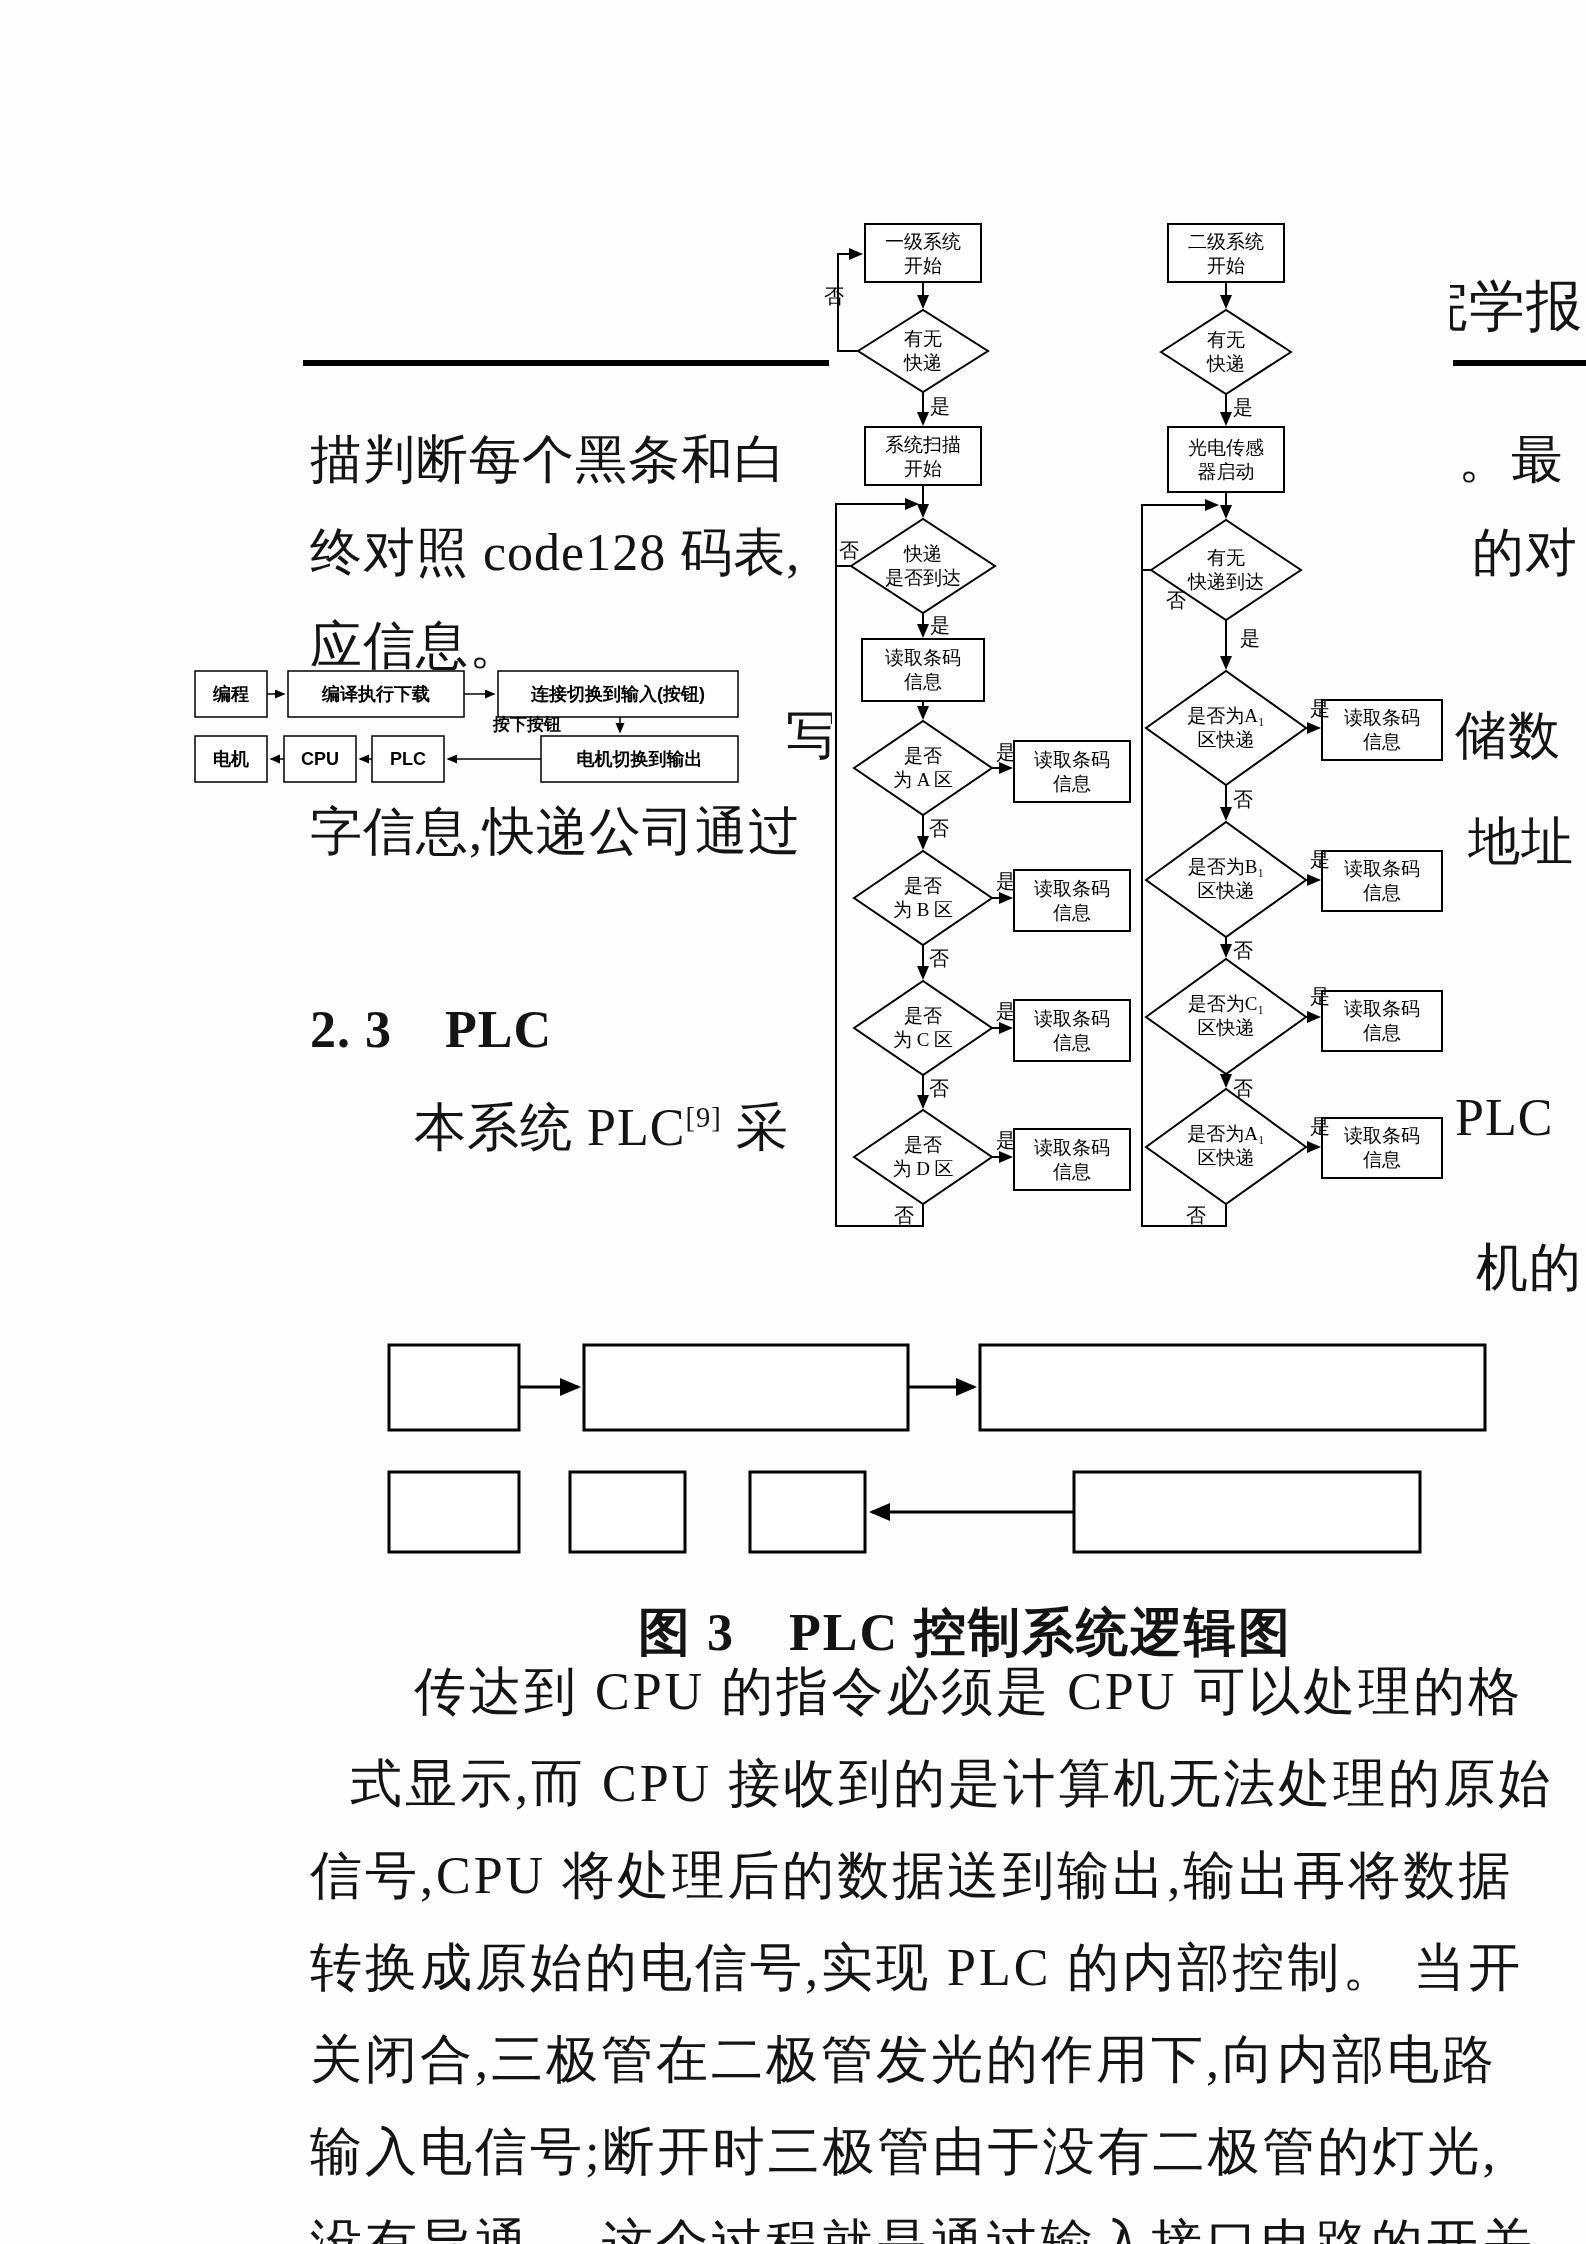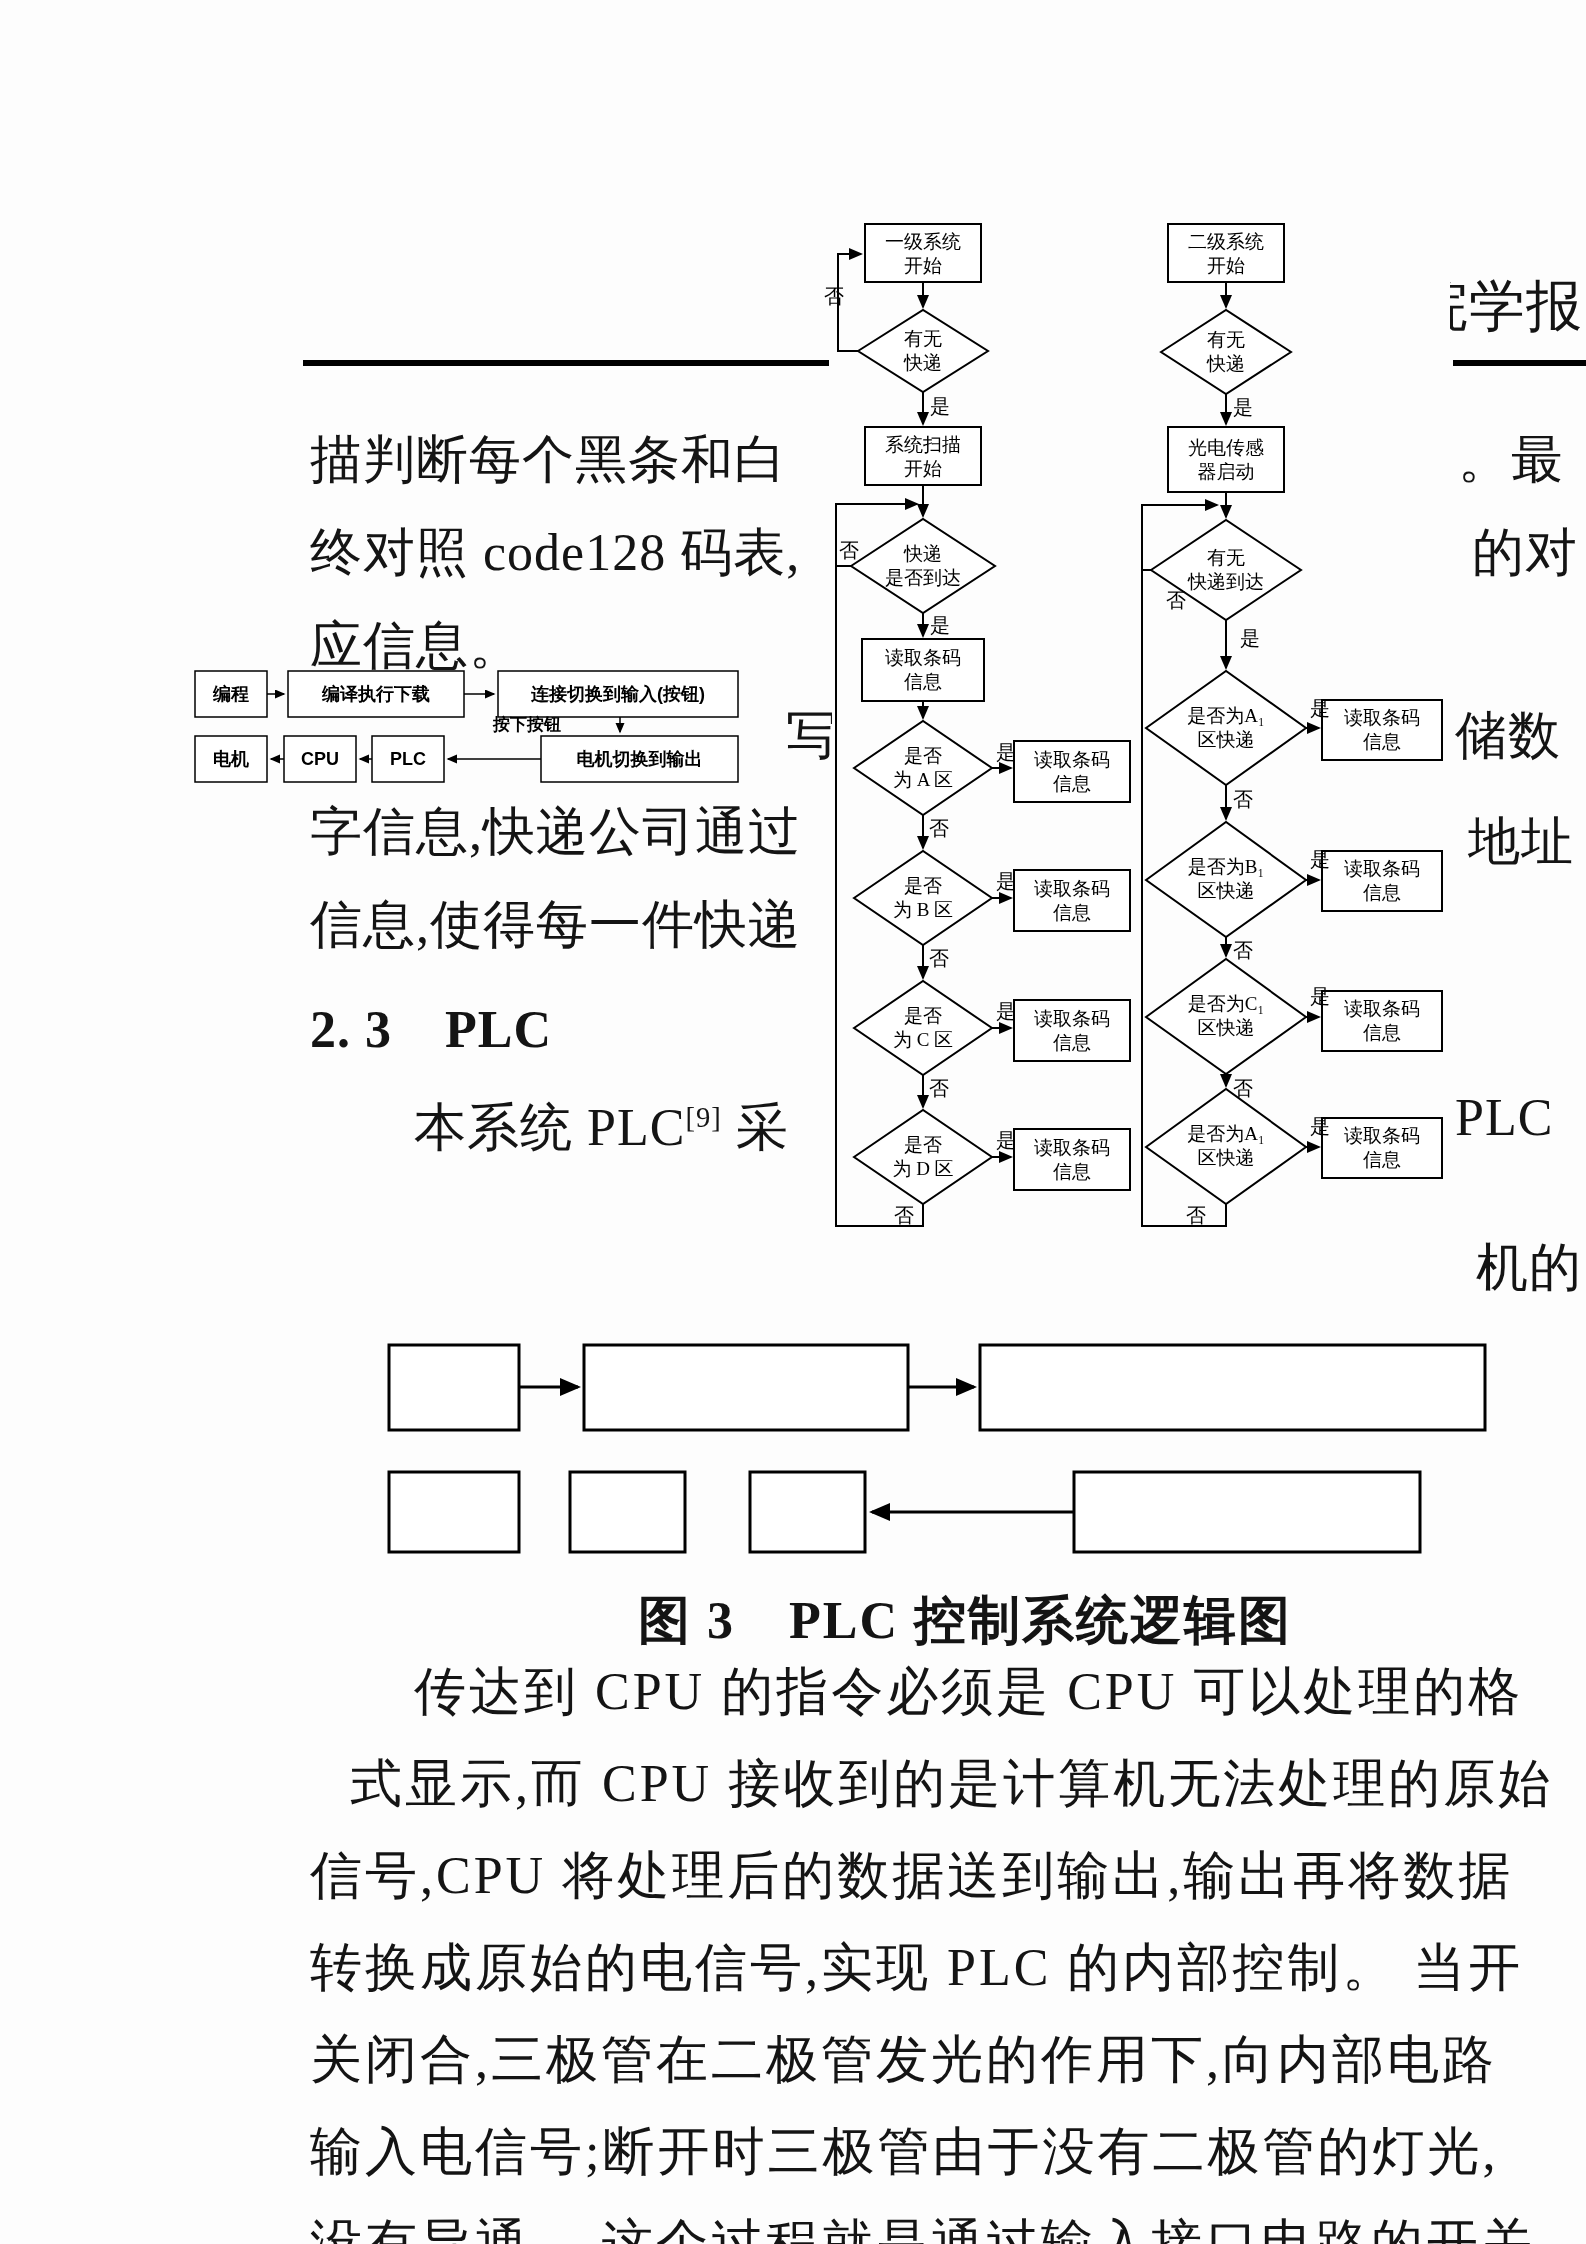--- a/index.html
+++ b/index.html
@@ -14,21 +14,21 @@
     position:absolute;white-space:nowrap;
     font-family:"Liberation Serif","DejaVu Serif",serif;
     font-size:52px;line-height:64px;color:#141414;z-index:1;
     letter-spacing:1px;
   }
   .tl.para{letter-spacing:3px;}
   .sup{font-size:0.55em;vertical-align:super;}
   .rule{position:absolute;background:#000;height:6px;z-index:1;}
   .caption{
     position:absolute;font-weight:bold;text-align:center;
-    font-size:52px;color:#141414;z-index:1;letter-spacing:2px;
+    font-size:52px;color:#141414;z-index:1;letter-spacing:2px;margin-top:12px;
   }
   
   #flow-svg{position:absolute;left:0;top:0;z-index:2;pointer-events:none;}
   
   .nl{
     position:absolute;display:flex;align-items:center;justify-content:center;
     text-align:center;white-space:pre-line;color:#000;z-index:3;
     font-family:"Liberation Serif","DejaVu Serif",serif;
     font-size:19px;line-height:1.25;
   }
@@ -62,21 +62,20 @@
   <div class="tl" style="left:1472px;top:521px;">的对</div>
 
   <div class="tl" style="left:310px;top:614px;">应信息。</div>
 
   <div class="tl" style="left:786px;top:704px;">写</div>
   <div class="tl" style="left:1455px;top:704px;">储数</div>
 
   <div class="tl" style="left:310px;top:800px;">字信息,快递公司通过</div>
   <div class="tl" style="left:1468px;top:810px;">地址</div>
 
-  <div class="tl" style="left:310px;top:893px;">信息,使得每一件快递</div>
 
   <div class="tl" style="left:310px;top:998px;font-weight:bold;">2. 3　PLC</div>
 
   <div class="tl" style="left:414px;top:1086px;">
     <span>本系统 PLC</span><span class="sup">[9]</span><span> 采</span>
   </div>
   <div class="tl" style="left:1455px;top:1086px;">PLC</div>
 
   <div class="tl" style="left:1476px;top:1236px;">机的</div>
 

